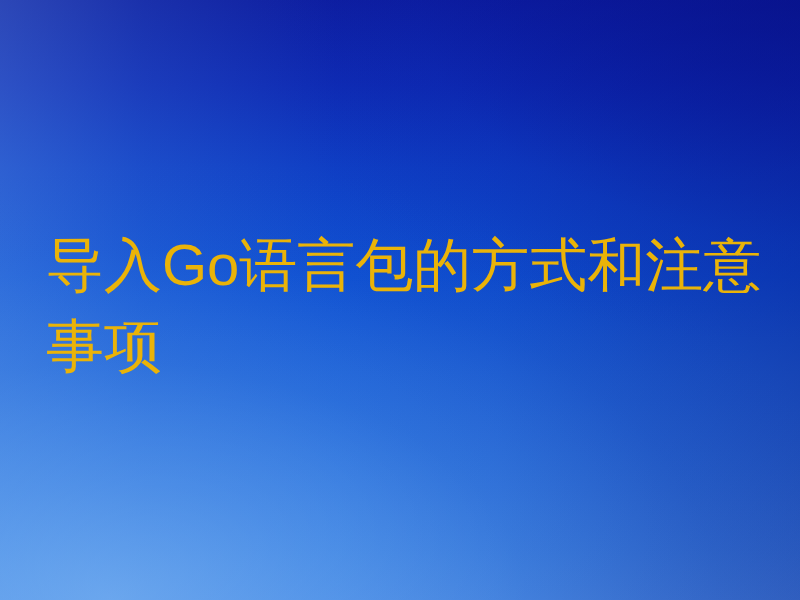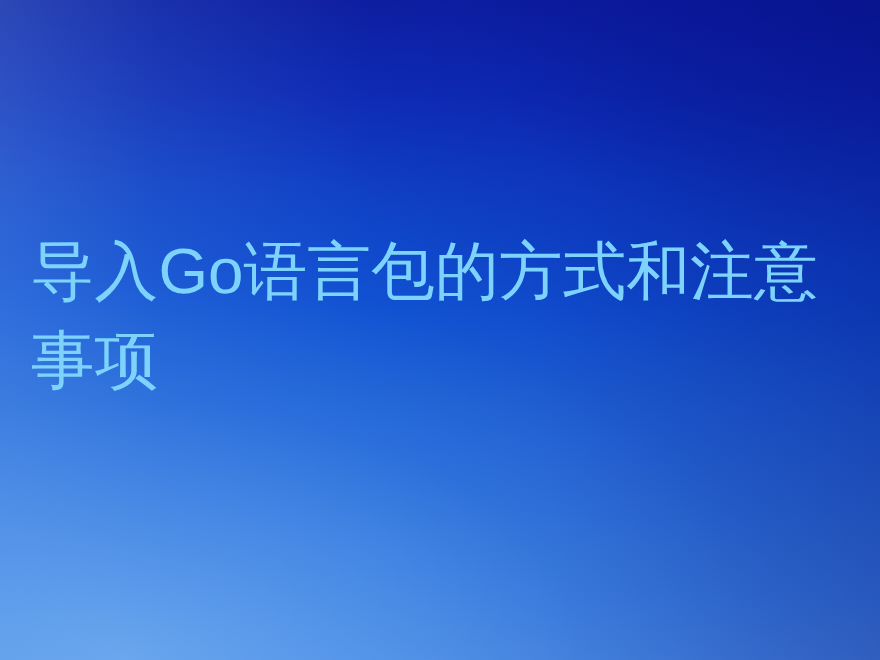--- a/index.html
+++ b/index.html
@@ -86,22 +86,22 @@
 
   
   .title-block {
     position: absolute;
     left: 28px;
     top: 206px;
     width: 752px;
   }
 
   .slide-title {
-    margin: 0;
-    color: #7dd3fc;
+    margin: 18px;
+    color: #eab308;
     font-family: "Liberation Sans", "DejaVu Sans", sans-serif;
     font-size: 58px;
     font-weight: 400;
     line-height: 81px;
     letter-spacing: 0px;
     text-align: left;
     word-break: break-word;
     white-space: pre-wrap;
   }
 </style>

